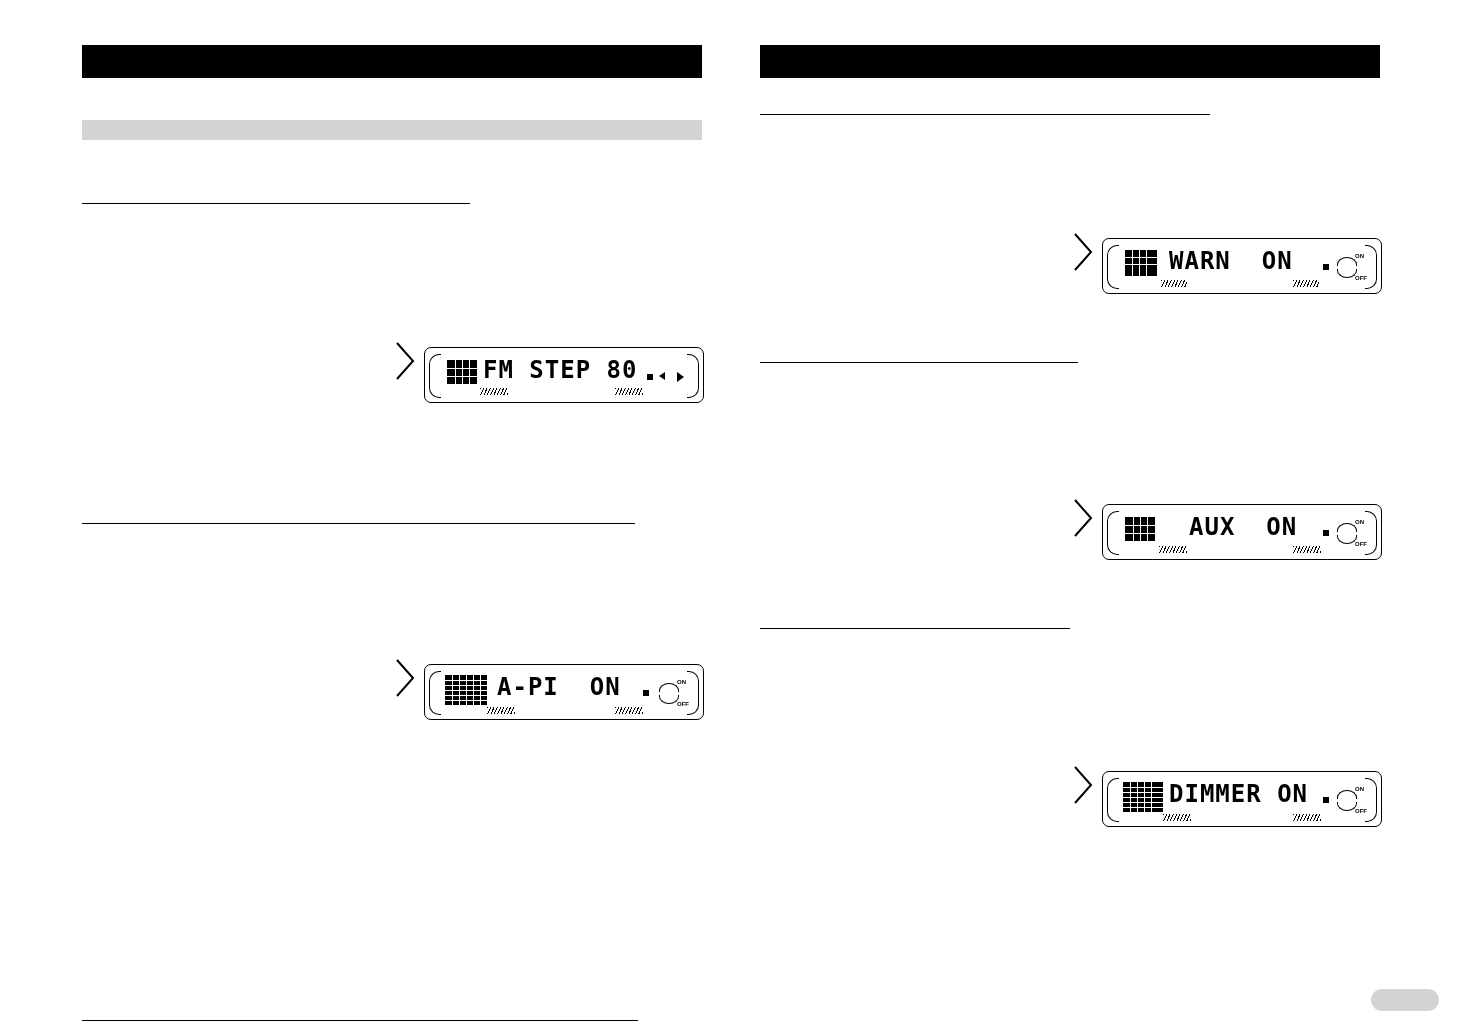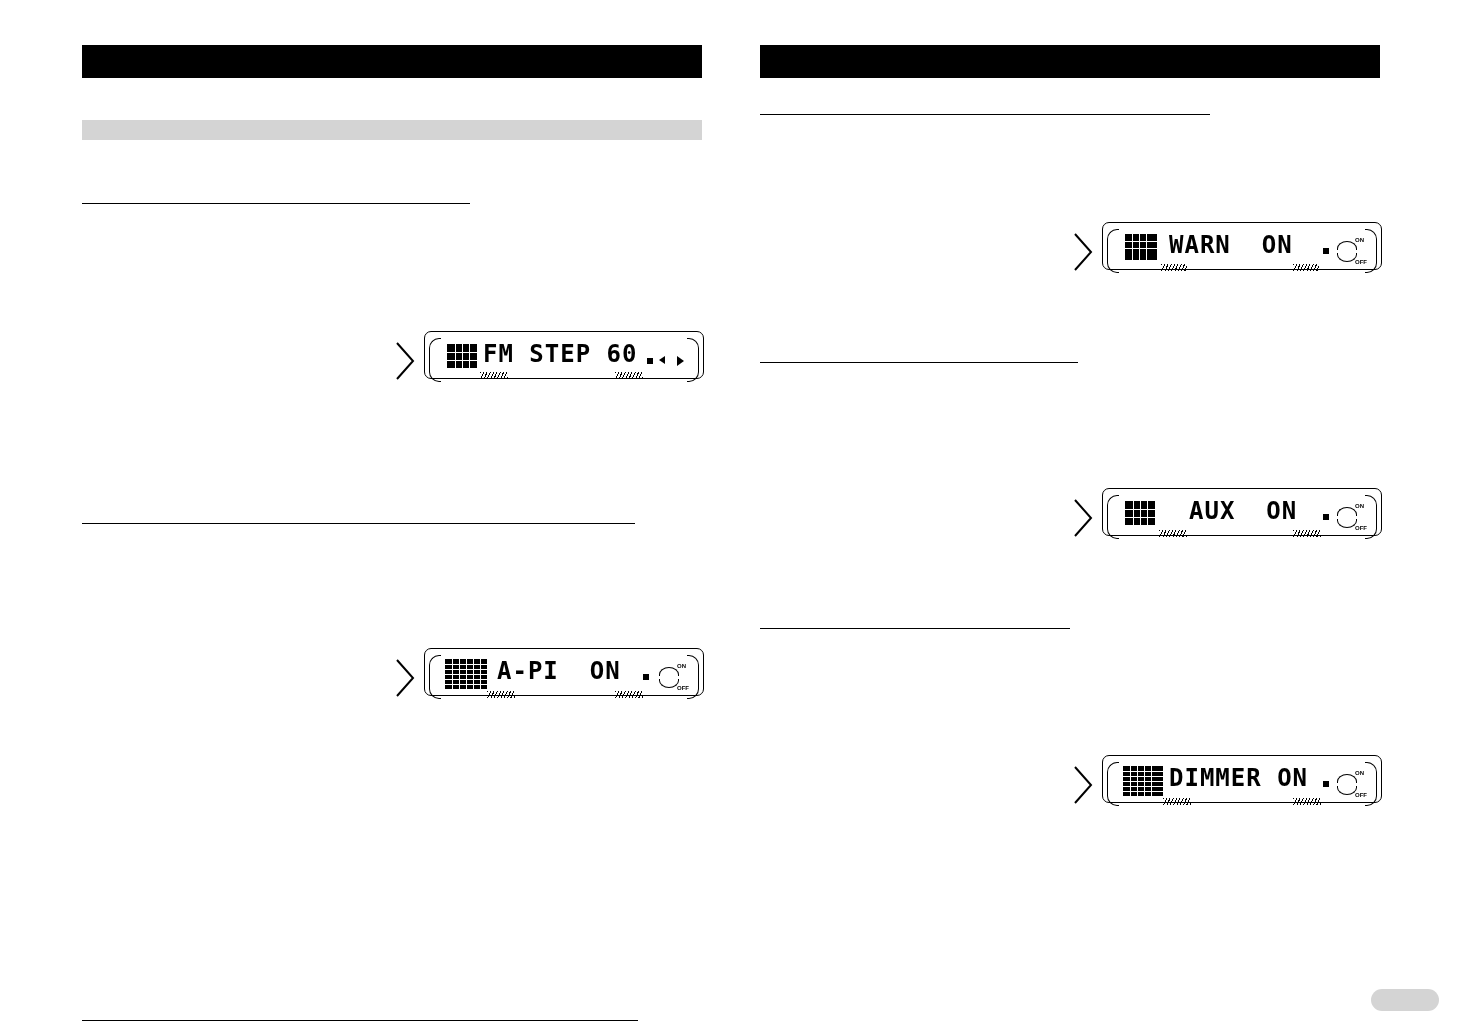--- a/index.html
+++ b/index.html
@@ -76,23 +76,23 @@
     left: 0;
     top: 10px;
     width: 0;
     height: 0;
   }
   .arrow-head svg { display: block; }
 
   .unit {
     position: absolute;
     left: 30px;
-    top: 0;
+    top: 16px;
     width: 280px;
-    height: 48px;
+    height: 56px;
     border: 1.6px solid #000000;
     border-radius: 7px;
     background: #ffffff;
     box-sizing: border-box;
   }
   .unit-inner {
     position: absolute;
     left: 0; top: 0; right: 0; bottom: 0;
   }
   
@@ -220,21 +220,21 @@
         <div class="bracket r"></div>
 
         <div class="spectrum" style="left:22px; top:12px; width:30px; height:24px;">
           <div class="vline" style="left:8px;"></div>
           <div class="vline" style="left:15px;"></div>
           <div class="vline" style="left:22px;"></div>
           <div class="hline" style="top:8px;"></div>
           <div class="hline" style="top:16px;"></div>
         </div>
 
-        <div class="lcd-text" style="left:58px; top:8px; font-size:24px;">FM STEP 60</div>
+        <div class="lcd-text" style="left:58px; top:8px; font-size:24px;">FM STEP 80</div>
 
         <div class="hatch" style="left:55px; top:40px; width:28px;"></div>
         <div class="hatch" style="left:190px; top:40px; width:28px;"></div>
 
         <div class="mini-sq" style="left:222px; top:26px; width:6px; height:6px;"></div>
         <div class="tri left" style="left:234px; top:24px; border-top-width:4px; border-bottom-width:4px; border-right-width:6px;"></div>
         <div class="tri right" style="left:252px; top:24px; border-top-width:5px; border-bottom-width:5px; border-left-width:7px;"></div>
       </div>
     </div>
   </div>

